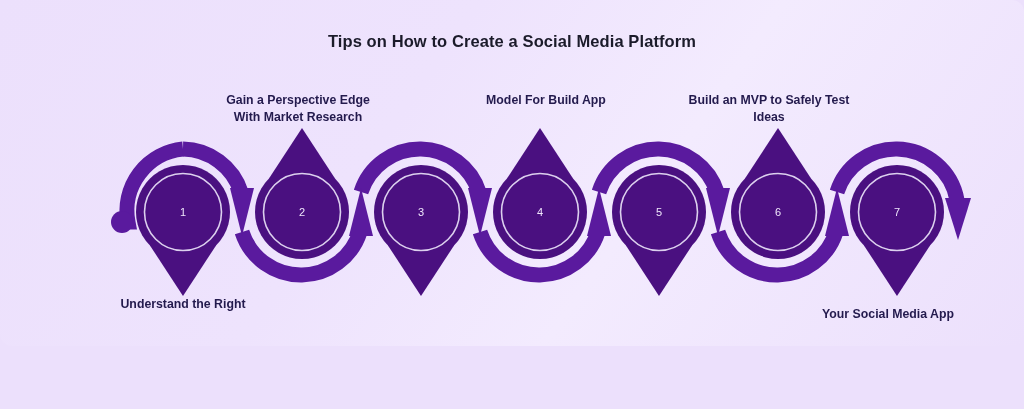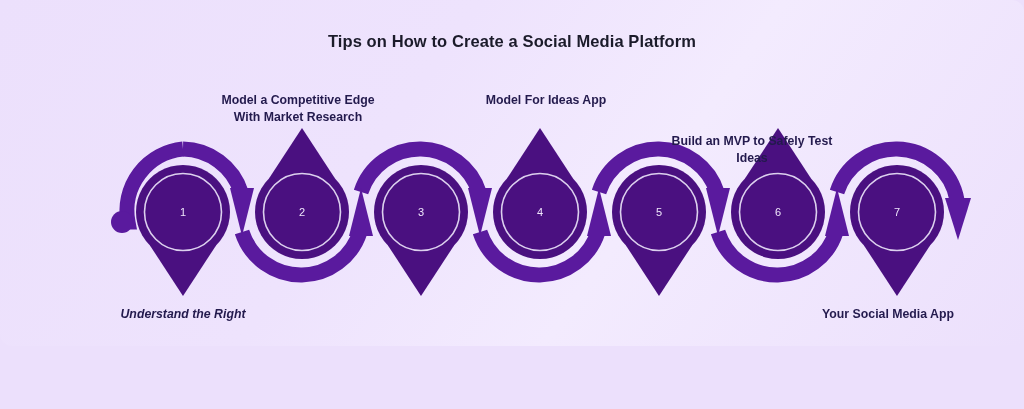--- a/index.html
+++ b/index.html
@@ -134,36 +134,36 @@
     <g>
       <use href="#pin-up" x="778" y="212"></use>
       <text class="num" x="778" y="216" text-anchor="middle">6</text>
     </g>
     <g>
       <use href="#pin-down" x="897" y="212"></use>
       <text class="num" x="897" y="216" text-anchor="middle">7</text>
     </g>
   </svg>
 
-  <div class="step-label label-bottom" style="left:78px; top:306px;font-style:italic;">
+  <div class="step-label label-bottom" style="left:78px; top:296px;">
     <div>Understand the Right</div>
   </div>
 
   <div class="step-label label-top" style="left:193px; top:92px;">
-    <div>Model a Competitive Edge</div>
+    <div>Gain a Perspective Edge</div>
     <div>With Market Research</div>
   </div>
 
 
   <div class="step-label label-top" style="left:441px; top:92px;">
-    <div>Model For Ideas App</div>
+    <div>Model For Build App</div>
   </div>
 
 
-  <div class="step-label label-top" style="left:647px; top:92px;margin-top:41px;">
+  <div class="step-label label-top" style="left:664px; top:92px;">
     <div>Build an MVP to Safely Test</div>
     <div>Ideas</div>
   </div>
 
   <div class="step-label label-bottom" style="left:783px; top:306px;">
     <div>Your Social Media App</div>
   </div>
 
 </div>
 

